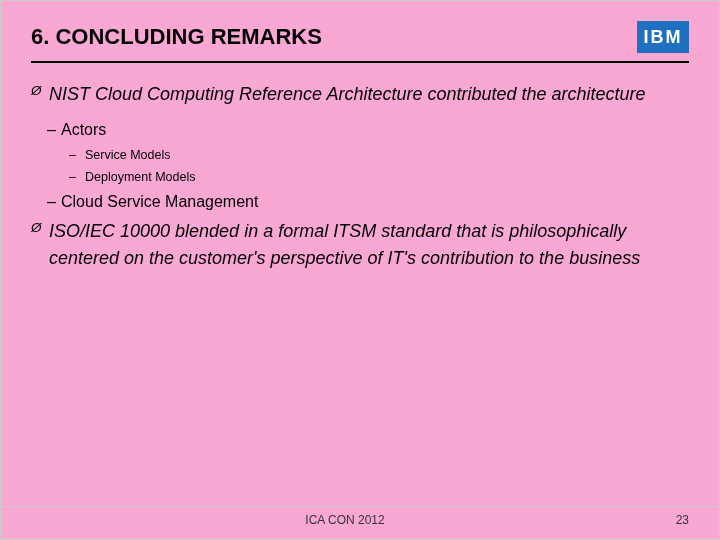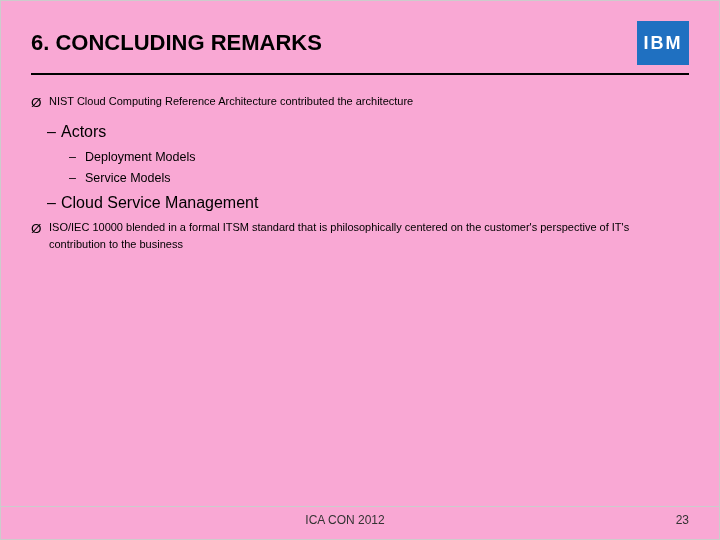--- a/index.html
+++ b/index.html
@@ -35,21 +35,21 @@
     }
 
     .title {
       font-size: 22px;
       font-weight: bold;
       color: #000000;
     }
 
     .ibm-logo {
       width: 52px;
-      height: 44px;
+      height: 32px;
       display: flex;
       flex-direction: column;
       justify-content: center;
       align-items: center;
       background: #1f70c1;
       padding: 4px;
     }
 
     .ibm-text {
       color: #ffffff;
@@ -78,22 +78,23 @@
       position: absolute;
       left: 0;
       top: 0;
       font-size: 15px;
     }
 
     .arrow-item {
       margin-bottom: 10px;
       padding-left: 18px;
       position: relative;
-      font-size: 11px;
-      line-height: 1.5;
+      font-size: 18px;
+      line-height: 1.5;
+      font-style: italic;
     }
 
     .arrow-item::before {
       content: 'Ø';
       position: absolute;
       left: 0;
       top: 0;
       font-size: 13.5px;
     }
 
@@ -167,25 +168,25 @@
 
     <div class="arrow-item">
       <span>NIST Cloud Computing Reference Architecture contributed the architecture</span>
     </div>
 
     <div class="dash-item">
       <span>Actors</span>
     </div>
 
     <div class="dash-item-sub">
+      <span>Service Models</span>
+    </div>
+
+    <div class="dash-item-sub">
       <span>Deployment Models</span>
-    </div>
-
-    <div class="dash-item-sub">
-      <span>Service Models</span>
     </div>
 
     <div class="dash-item">
       <span>Cloud Service Management</span>
     </div>
 
     <div class="arrow-item">
       <span>ISO/IEC 10000 blended in a formal ITSM standard that is philosophically centered on the customer's perspective of IT's contribution to the business</span>
     </div>
   </div>

